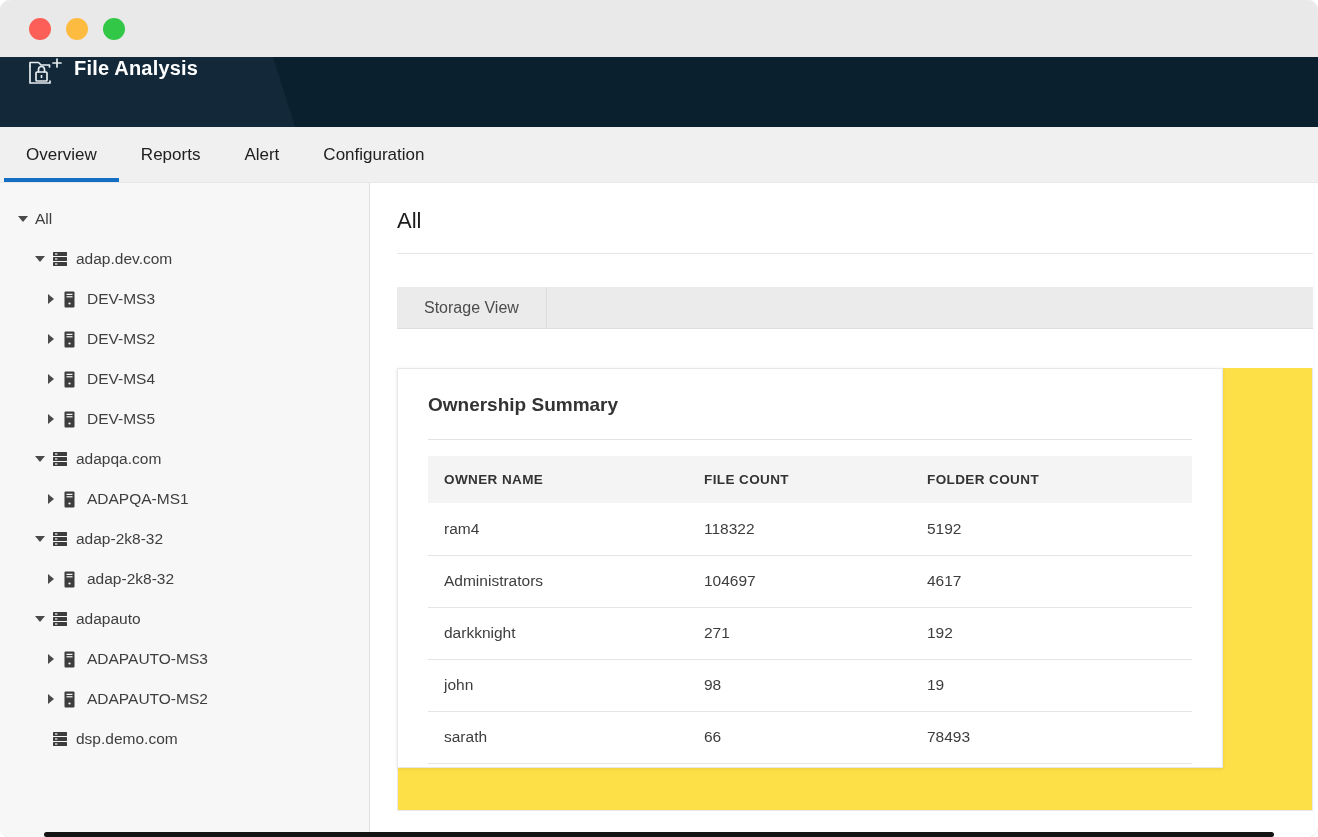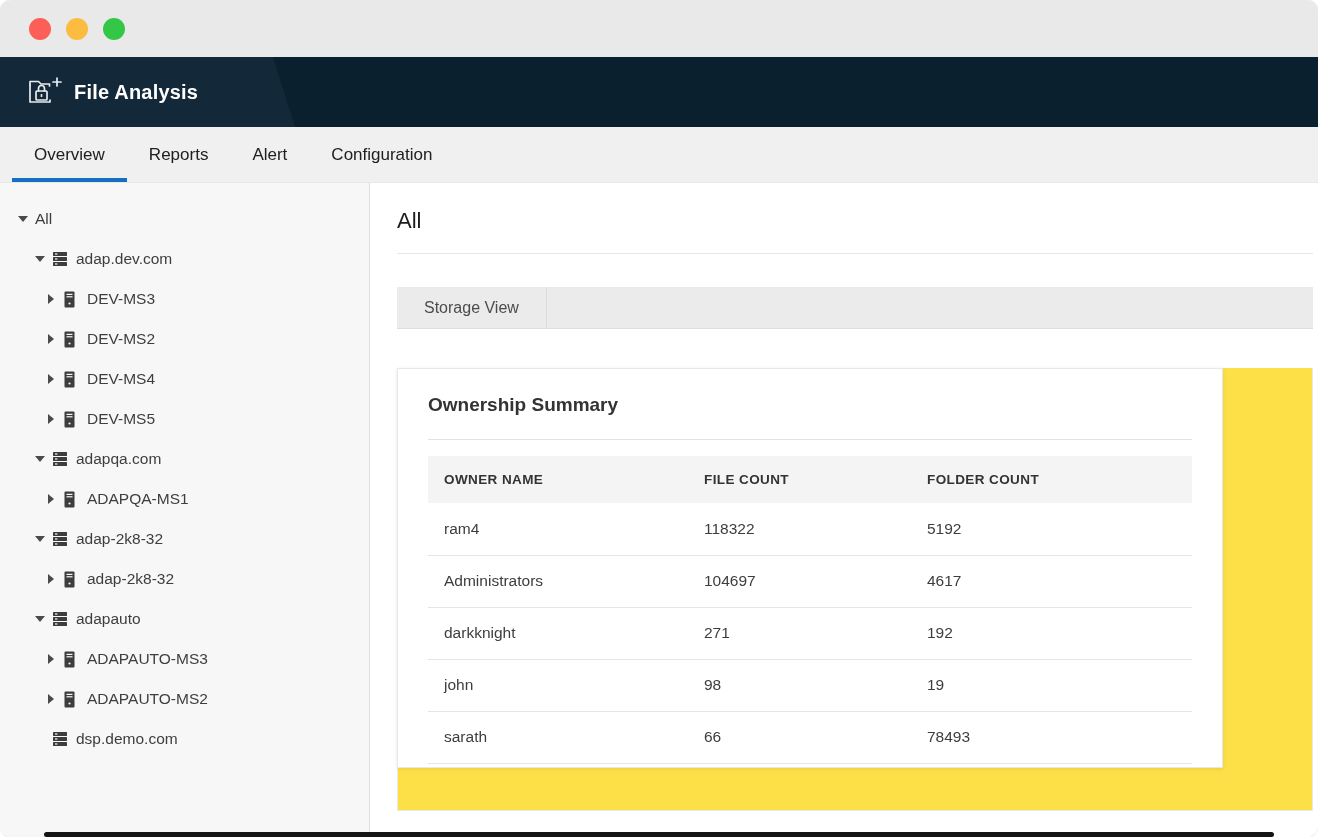--- a/index.html
+++ b/index.html
@@ -10,27 +10,27 @@
     box-shadow:0 0 0 1px rgba(0,0,0,0.07);
     font-family:"Liberation Sans", sans-serif;
   }
   
   .titlebar { height:57px; background:#e9e9ea; display:flex; align-items:center; padding-left:29px; }
   .light { width:22px; height:22px; border-radius:50%; margin-right:15px; cursor:default; }
   .light.red { background:#fc5f57; }
   .light.yellow { background:#fdbc40; }
   .light.green { background:#33c748; }
   
-  .app-header { height:70px; background:#0b202e; position:relative; display:flex; align-items:center; padding-left:28px; overflow:hidden; }
+  .app-header { height:70px; background:#0b202e; position:relative; display:flex; align-items:flex-start; padding-left:28px; overflow:hidden; }
   .app-header .slant { position:absolute; top:0; left:0; bottom:0; width:310px; background:#13293a;
     -webkit-clip-path:polygon(0 0,273px 0,295px 100%,0 100%); clip-path:polygon(0 0,273px 0,295px 100%,0 100%); }
   .app-logo { position:relative; width:34px; height:32px; display:flex; align-items:center; }
   .app-title { position:relative; color:#ffffff; font-size:20px; font-weight:600; margin-left:12px; letter-spacing:0.2px; }
   
-  .nav { height:56px; background:#f0f0f1; display:flex; align-items:stretch; padding-left:12px; border-bottom:1px solid #e8e8e8; }
+  .nav { height:56px; background:#f0f0f1; display:flex; align-items:stretch; padding-left:4px; border-bottom:1px solid #e8e8e8; }
   .nav-item { padding:4px 22px 0; display:flex; align-items:center; font-size:17px; color:#202020; border-bottom:4px solid transparent; cursor:pointer; }
   .nav-item.active { border-bottom-color:#146fc2; }
   
   .content { display:flex; height:822px; }
   .sidebar { width:370px; flex:0 0 370px; background:#f7f7f8; border-right:1px solid #e0e0e1; padding-top:16px; overflow:hidden; }
   .tree-row { height:40px; display:flex; align-items:center; font-size:15.5px; color:#3e3e3e; cursor:pointer; }
   .tree-row.lvl0 { padding-left:16px; }
   .tree-row.lvl1 { padding-left:33px; }
   .tree-row.lvl2 { padding-left:44px; }
   .caret { width:13px; margin-right:6px; display:flex; justify-content:center; align-items:center; }

